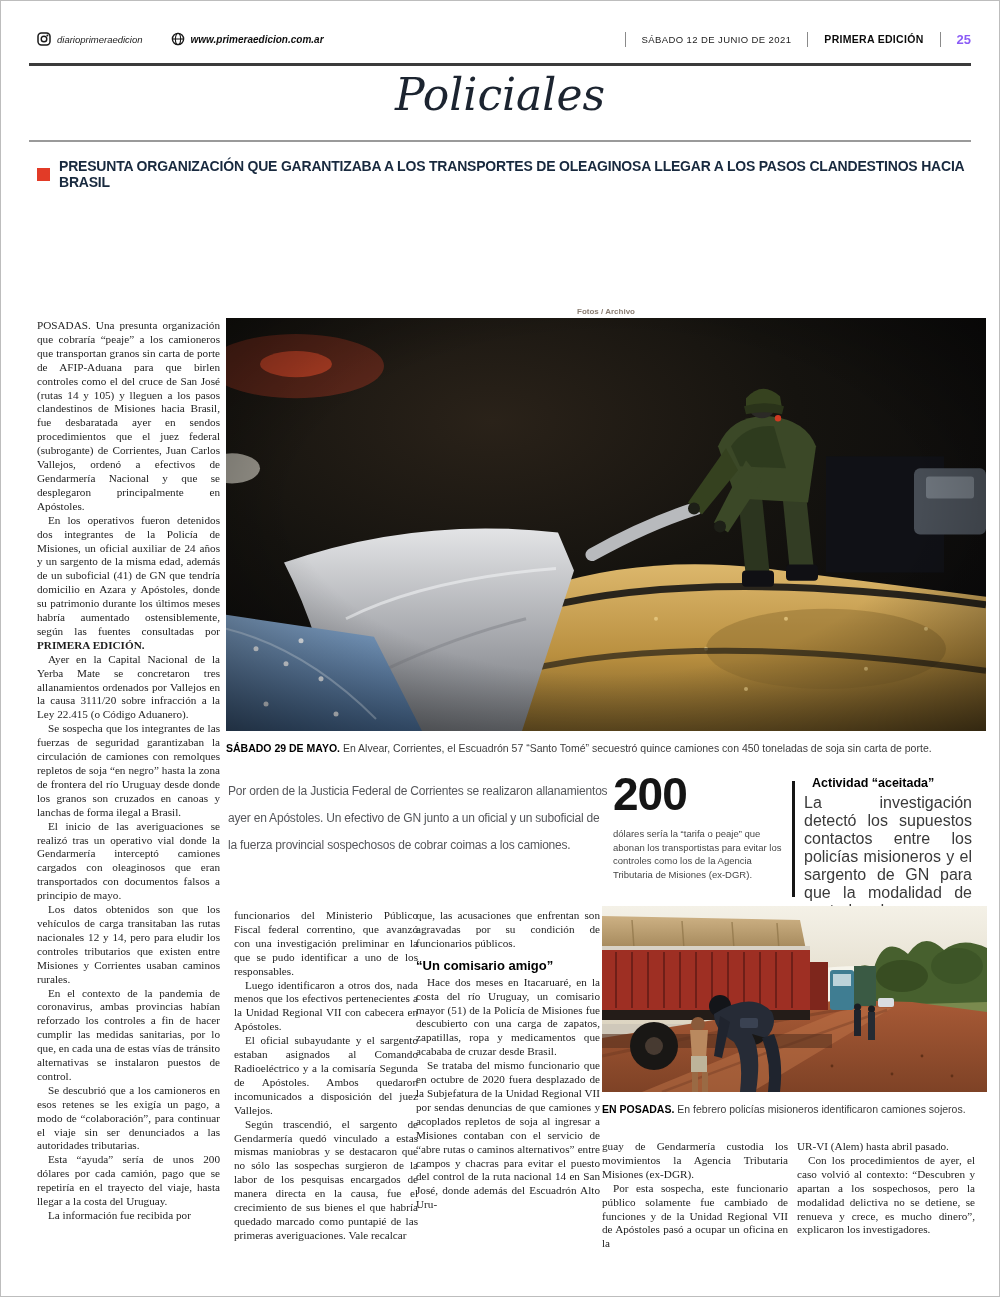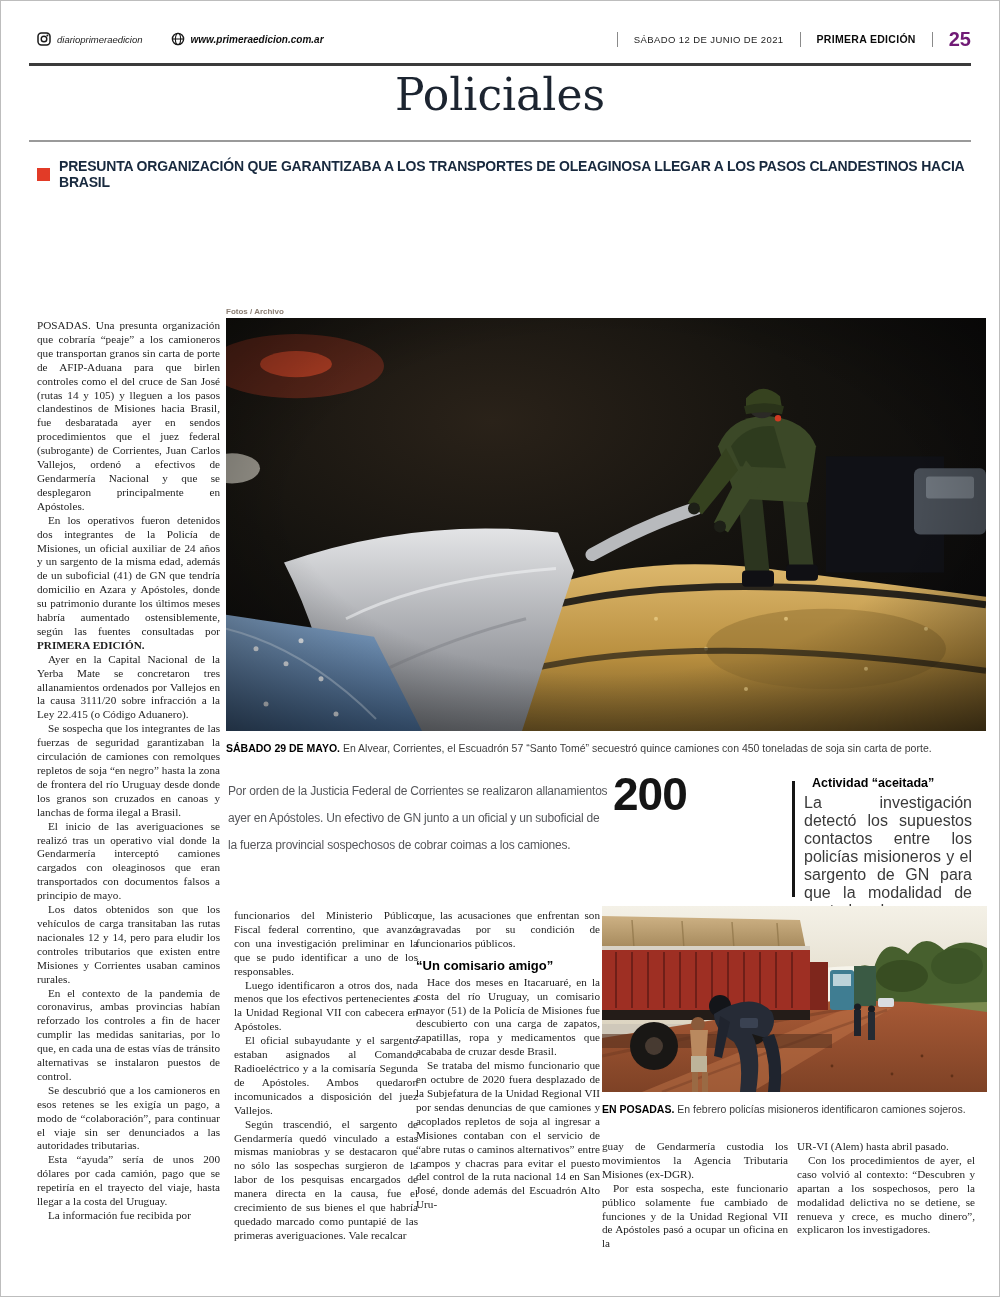--- a/index.html
+++ b/index.html
@@ -10,33 +10,33 @@
             justify-content:space-between;align-items:center;}
   .mh-left{display:flex;gap:28px;align-items:center;}
   .mh-item{display:flex;gap:6px;align-items:center;font-style:italic;}
   .icn svg{display:block;}
   .mh-text{font-size:9.5px;color:#222;}
   .mh-url{font-size:10px;font-weight:700;color:#0f0f0f;}
   .mh-right{display:flex;align-items:center;gap:16px;}
   .vsep{width:1px;height:15px;background:#8a8a8a;}
   .mh-date{font-size:9.5px;color:#222;letter-spacing:.4px;}
   .mh-brand{font-size:10.5px;font-weight:800;color:#0b0b0b;letter-spacing:.3px;}
-  .mh-page{font-size:20px;font-weight:800;color:#701a75;}
+  .mh-page{font-size:13px;font-weight:800;color:#8b5cf6;}
   .rule-dark{position:absolute;top:62px;left:28px;right:28px;height:3px;background:#3b3b3b;}
   
   .section-title{position:absolute;top:68px;left:0;right:0;margin:0;text-align:center;
-                 font-family:"DejaVu Serif",serif;font-weight:500;font-size:44px;color:#1c2430;}
+                 font-family:"DejaVu Serif",serif;font-weight:500;font-size:44px;color:#1c2430;font-style:italic;}
   .rule-gray{position:absolute;top:139px;left:28px;right:28px;height:2px;background:#9a9a9a;}
   .kicker-row{position:absolute;top:157px;left:36px;right:30px;display:flex;align-items:center;gap:9px;}
   .kicker-sq{width:13px;height:13px;background:#e23b27;flex:none;}
   .kicker-text{font-weight:800;font-size:14px;color:#18293e;letter-spacing:-0.2px;}
   .headline{position:absolute;top:181px;left:34px;width:935px;margin:0;font-weight:800;
             font-size:44px;line-height:49px;letter-spacing:-1.5px;color:#0b0b0b;}
   
-  .credit{position:absolute;top:306px;left:225px;width:760px;text-align:left;
+  .credit{position:absolute;top:306px;left:225px;width:760px;text-align:center;
           font-size:8px;font-weight:700;color:#8a7d72;}
   .photo-main{position:absolute;top:317px;left:225px;width:760px;height:413px;margin:0;background:#0c0c0e;}
   .photo-main svg,.photo-sec svg{width:100%;height:100%;display:block;}
   .caption{font-size:10.5px;color:#3c3c3c;margin:0;}
   .caption strong{color:#000;font-weight:800;}
   .cap-main{position:absolute;top:741px;left:225px;width:760px;}
   .photo-sec{position:absolute;top:905px;left:601px;width:385px;height:186px;margin:0;background:#cfc8ba;}
   .cap-sec{position:absolute;top:1102px;left:601px;width:385px;}
   
   .pullquote{position:absolute;top:777px;left:227px;width:380px;font-size:12px;line-height:27px;
@@ -185,20 +185,21 @@
       <rect width="760" height="412" fill="url(#gVig)"></rect>
     </svg>
   </figure>
   <p class="caption cap-main">
     <strong>SÁBADO 29 DE MAYO.</strong><span> En Alvear, Corrientes, el Escuadrón 57 “Santo Tomé” secuestró quince camiones con 450 toneladas de soja sin carta de porte.</span>
   </p>
 
   <div class="pullquote">Por orden de la Justicia Federal de Corrientes se realizaron allanamientos ayer en Apóstoles. Un efectivo de GN junto a un oficial y un suboficial de la fuerza provincial sospechosos de cobrar coimas a los camiones.</div>
   <div class="stat">
     <div class="stat-num">200</div>
+    <p class="stat-text">dólares sería la “tarifa o peaje” que abonan los transportistas para evitar los controles como los de la Agencia Tributaria de Misiones (ex-DGR).</p>
   </div>
   <div class="stat-divider"></div>
   <aside class="sidebox">
     <h3>Actividad “aceitada”</h3>
     <p>La investigación detectó los supuestos contactos entre los policías misioneros y el sargento de GN para que la modalidad de contrabando no se viera paralizada en el puesto clave de control tributario antes del cruce de las rutas 14 y 105.</p>
   </aside>
 
   <div class="col col-1">
     <p>POSADAS. Una presunta organización que cobraría “peaje” a los camioneros que transportan granos sin carta de porte de AFIP-Aduana para que birlen controles como el del cruce de San José (rutas 14 y 105) y lleguen a los pasos clandestinos de Misiones hacia Brasil, fue desbaratada ayer en sendos procedimientos que el juez federal (subrogante) de Corrientes, Juan Carlos Vallejos, ordenó a efectivos de Gendarmería Nacional y que se desplegaron principalmente en Apóstoles.</p>
     <p class="ind"><span>En los operativos fueron detenidos dos integrantes de la Policía de Misiones, un oficial auxiliar de 24 años y un sargento de la misma edad, además de un suboficial (41) de GN que tendría domicilio en Azara y Apóstoles, donde su patrimonio durante los últimos meses habría aumentado ostensiblemente, según las fuentes consultadas por </span><strong class="brand-strong">PRIMERA EDICIÓN.</strong></p>

